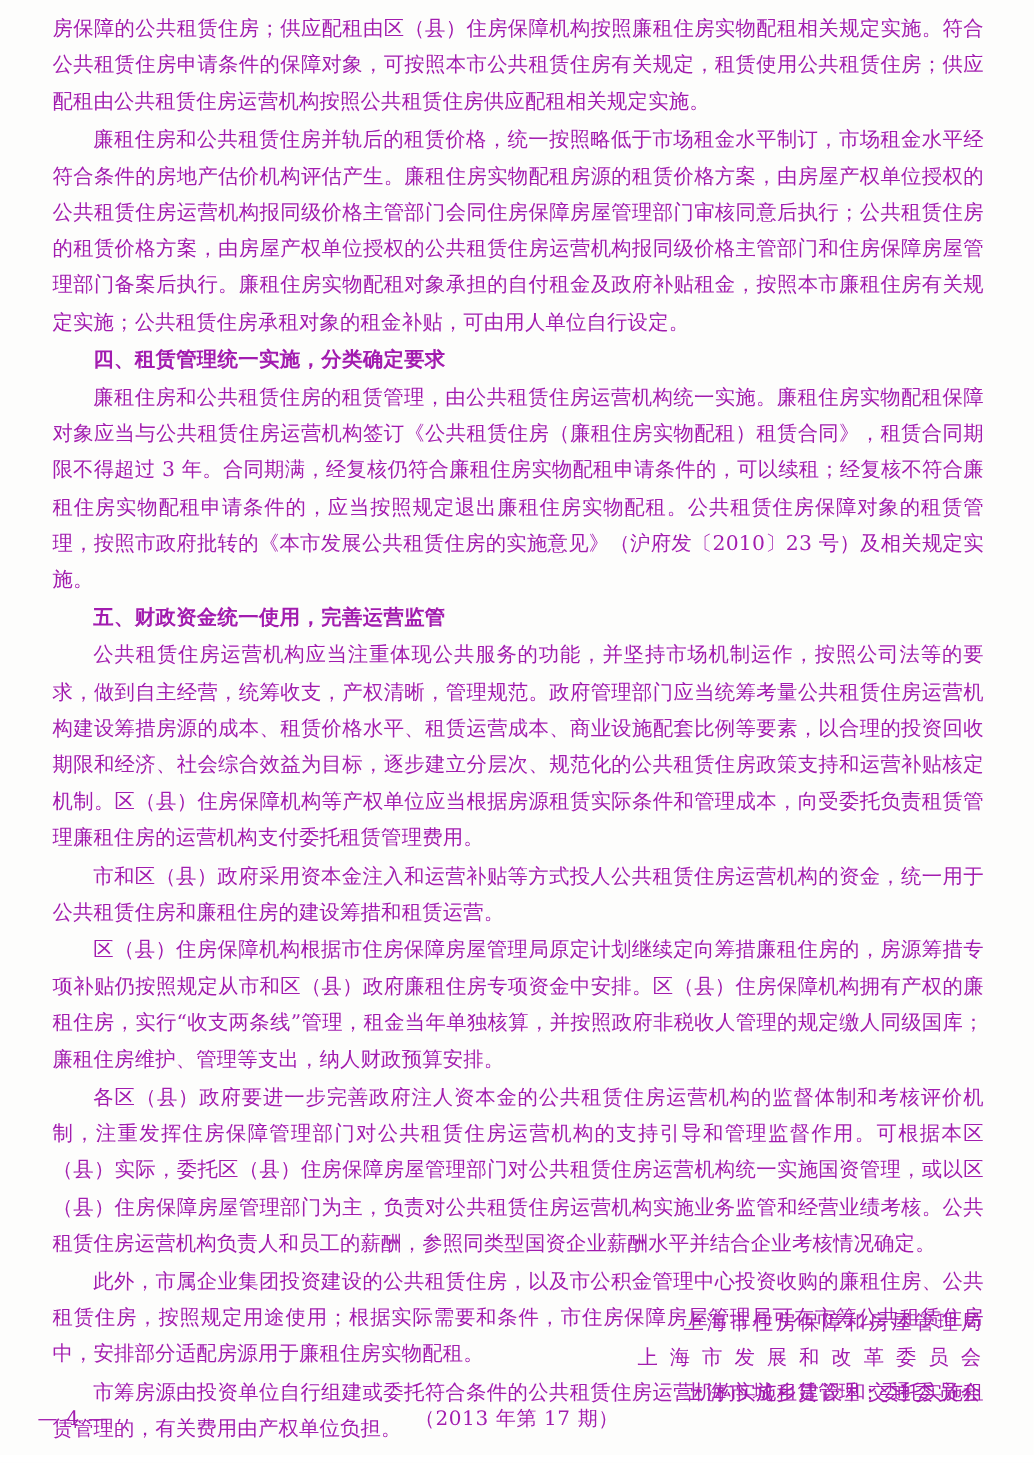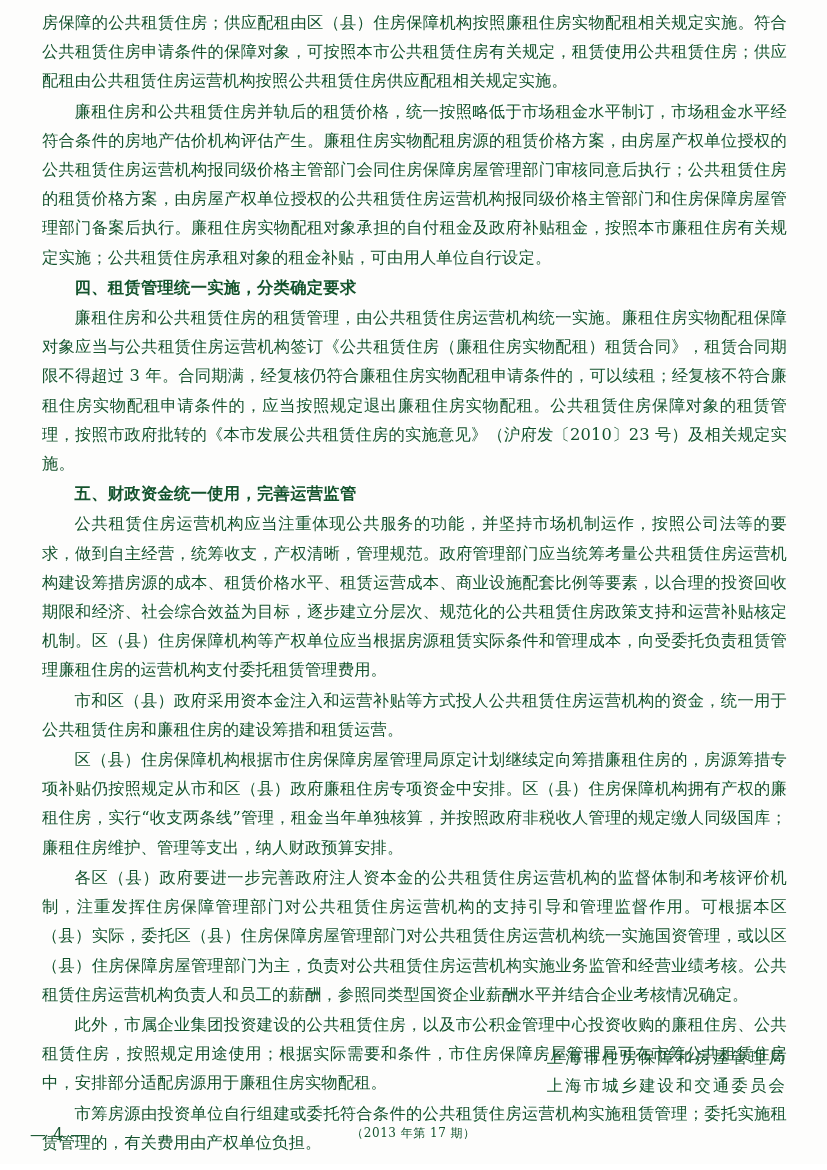--- a/index.html
+++ b/index.html
@@ -6,21 +6,21 @@
     margin: 0;
     padding: 0;
     background: #ffffff;
   }
   .page {
     position: relative;
     width: 827px;
     height: 1164px;
     background: #fdfdfc;
     font-family: "DejaVu Serif", "Liberation Serif", serif;
-    color: #14532d;
+    color: #a21caf;
     overflow: hidden;
   }
   .body-wrap {
     position: absolute;
     left: 42px;
     top: 8px;
     width: 745px;
   }
   p.para {
     margin: 0 0 1px 0;
@@ -68,21 +68,21 @@
     top: 0;
     font-size: 16px;
     letter-spacing: 1px;
   }
   .issue {
     position: absolute;
     left: 0;
     top: 0;
     width: 827px;
     text-align: center;
-    font-size: 12px;
+    font-size: 16px;
     letter-spacing: 0.5px;
   }
 </style>
 </head>
 <body>
 
 <div class="page">
 
   <div class="body-wrap">
     <p class="para">房保障的公共租赁住房；供应配租由区（县）住房保障机构按照廉租住房实物配租相关规定实施。符合公共租赁住房申请条件的保障对象，可按照本市公共租赁住房有关规定，租赁使用公共租赁住房；供应配租由公共租赁住房运营机构按照公共租赁住房供应配租相关规定实施。</p>
@@ -94,20 +94,21 @@
     <p class="para indent">市和区（县）政府采用资本金注入和运营补贴等方式投人公共租赁住房运营机构的资金，统一用于公共租赁住房和廉租住房的建设筹措和租赁运营。</p>
     <p class="para indent">区（县）住房保障机构根据市住房保障房屋管理局原定计划继续定向筹措廉租住房的，房源筹措专项补贴仍按照规定从市和区（县）政府廉租住房专项资金中安排。区（县）住房保障机构拥有产权的廉租住房，实行“收支两条线”管理，租金当年单独核算，并按照政府非税收人管理的规定缴人同级国库；廉租住房维护、管理等支出，纳人财政预算安排。</p>
     <p class="para indent">各区（县）政府要进一步完善政府注人资本金的公共租赁住房运营机构的监督体制和考核评价机制，注重发挥住房保障管理部门对公共租赁住房运营机构的支持引导和管理监督作用。可根据本区（县）实际，委托区（县）住房保障房屋管理部门对公共租赁住房运营机构统一实施国资管理，或以区（县）住房保障房屋管理部门为主，负责对公共租赁住房运营机构实施业务监管和经营业绩考核。公共租赁住房运营机构负责人和员工的薪酬，参照同类型国资企业薪酬水平并结合企业考核情况确定。</p>
     <p class="para indent">此外，市属企业集团投资建设的公共租赁住房，以及市公积金管理中心投资收购的廉租住房、公共租赁住房，按照规定用途使用；根据实际需要和条件，市住房保障房屋管理局可在市筹公共租赁住房中，安排部分适配房源用于廉租住房实物配租。</p>
     <p class="para indent">市筹房源由投资单位自行组建或委托符合条件的公共租赁住房运营机构实施租赁管理；委托实施租赁管理的，有关费用由产权单位负担。</p>
 
   </div>
 
   <div class="signature">
     <div>上海市住房保障和房屋管理局</div>
+    <div>上 海 市 发 展 和 改 革 委 员 会</div>
     <div>上海市城乡建设和交通委员会</div>
   </div>
 
   <div class="footer">
     <span class="page-number">— 4 —</span>
     <span class="issue">（2013 年第 17 期）</span>
   </div>
 
 </div>
 

